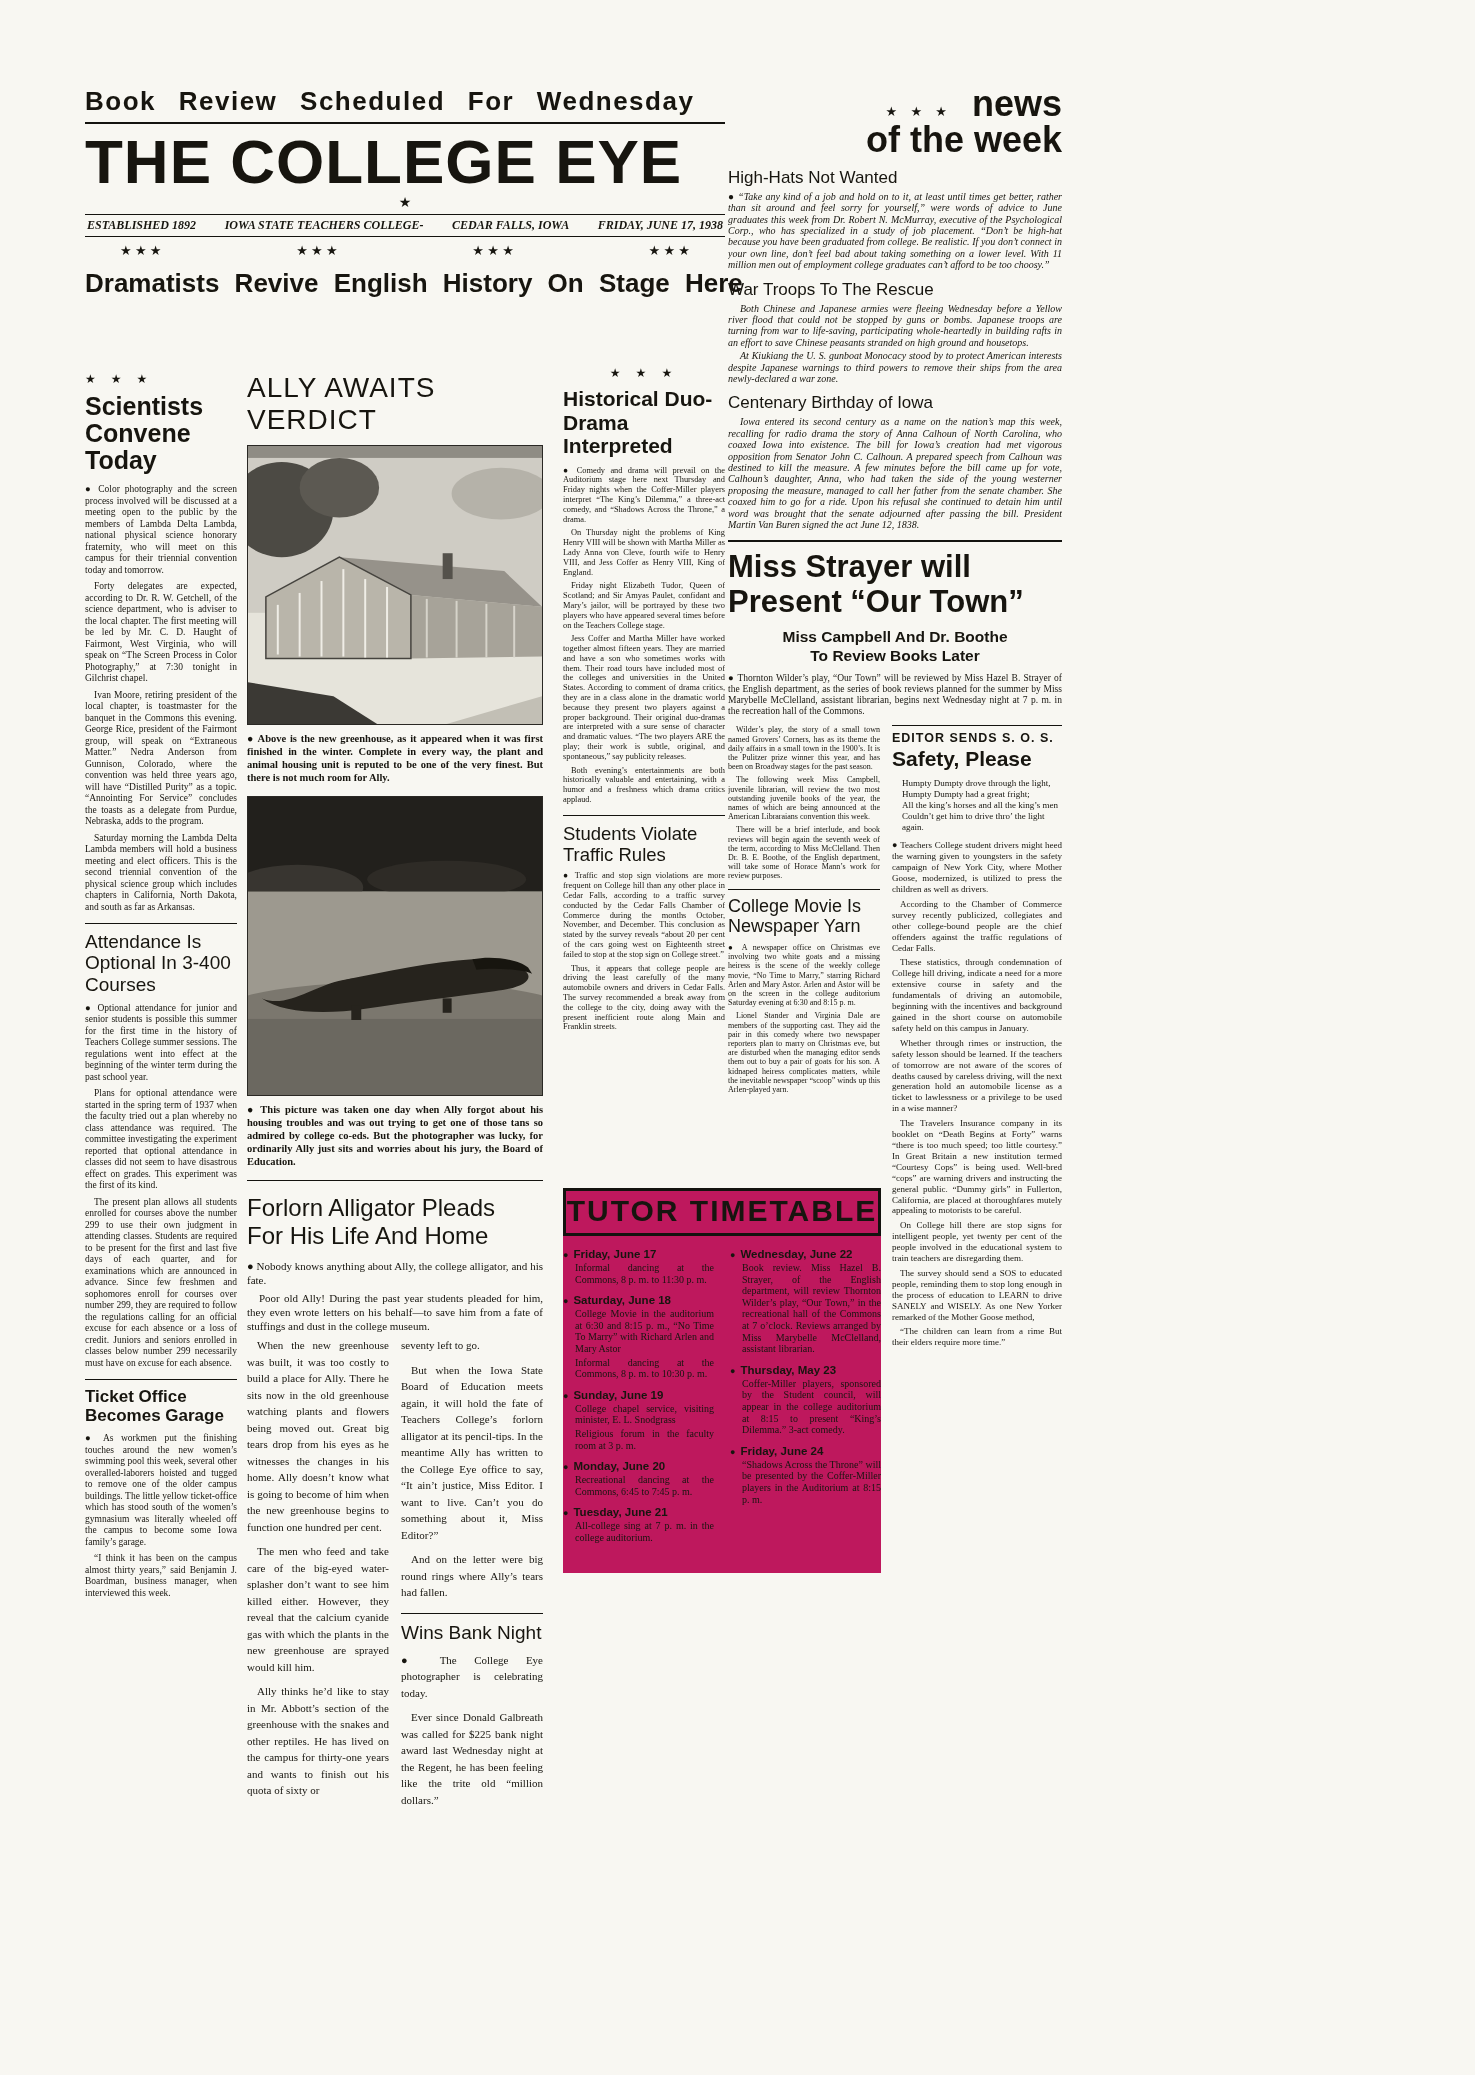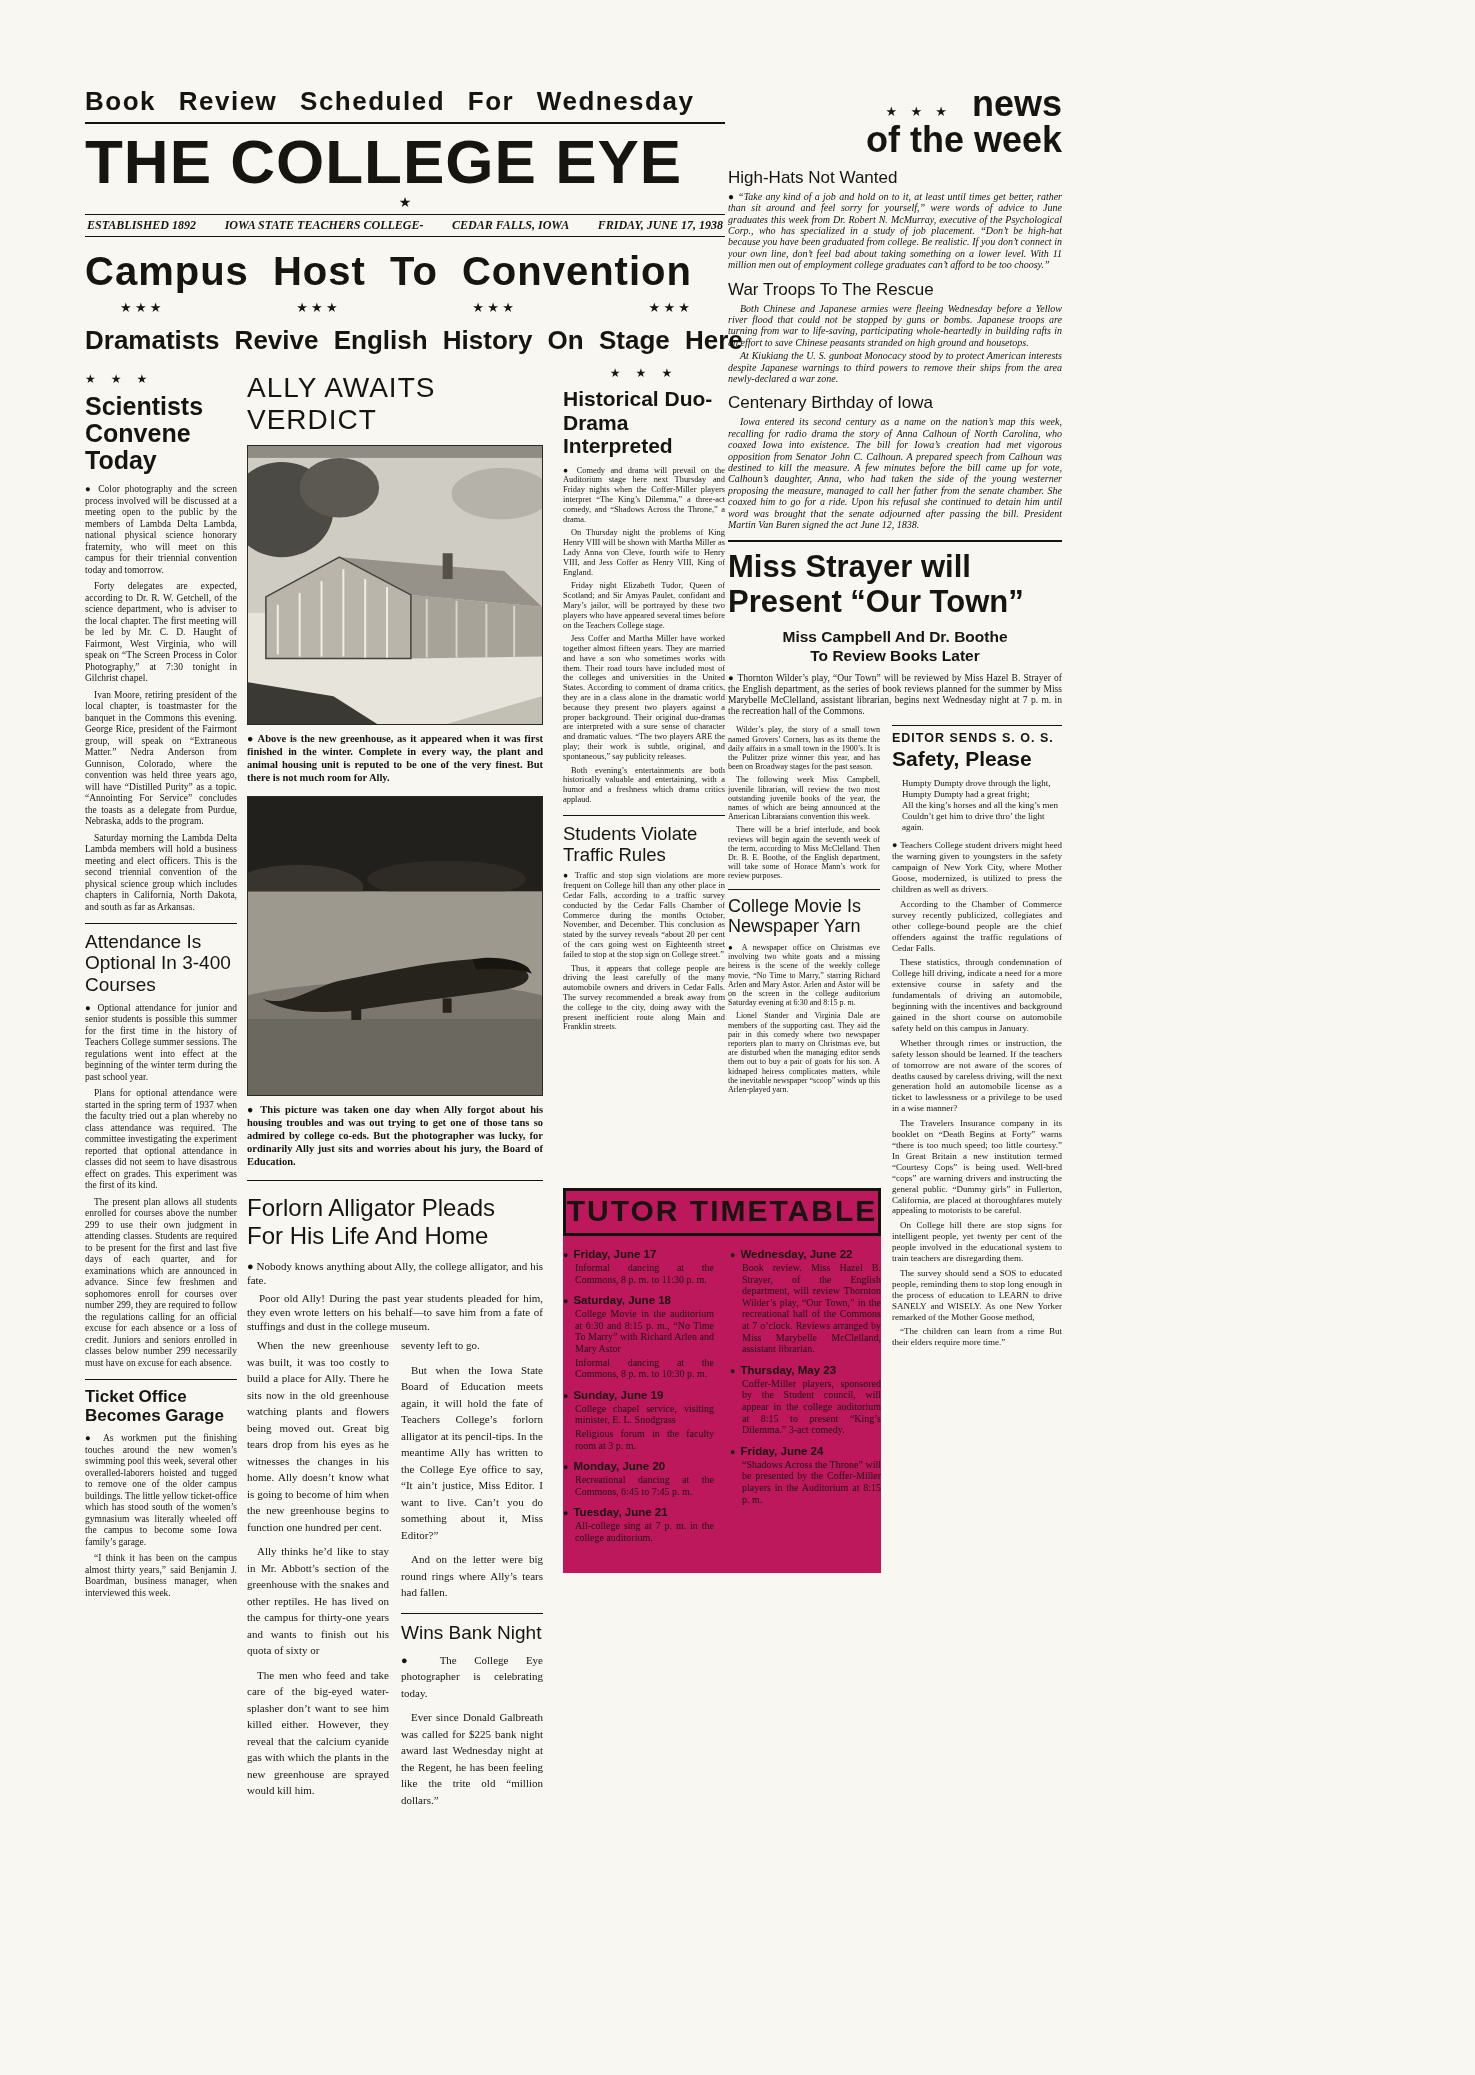--- a/index.html
+++ b/index.html
@@ -102,21 +102,20 @@
   <header class="abs header-left">
     <div class="banner">Book Review Scheduled For Wednesday</div>
     <div class="mast-title">THE COLLEGE EYE</div>
     <div class="mast-star">★</div>
     <div class="dateline">
       <span>ESTABLISHED 1892</span>
       <span>IOWA STATE TEACHERS COLLEGE-</span>
       <span>CEDAR FALLS, IOWA</span>
       <span>FRIDAY, JUNE 17, 1938</span>
     </div>
-    <div class="main-headline">Campus Host To Convention</div>
     <div class="stars4">
       <span>★ ★ ★</span>
       <span>★ ★ ★</span>
       <span>★ ★ ★</span>
       <span>★ ★ ★</span>
     </div>
     <div class="sub-headline">Dramatists Revive English History On Stage Here</div>
   </header>
 
   <section class="abs colA">
@@ -193,22 +192,22 @@
     <div class="ruled">
       <div class="h-light forlorn-head">
         <div>Forlorn Alligator Pleads</div>
         <div>For His Life And Home</div>
       </div>
       <p class="flead lead">● Nobody knows anything about Ally, the college alligator, and his fate.</p>
       <p class="flead">Poor old Ally! During the past year students pleaded for him, they even wrote letters on his behalf—to save him from a fate of stuffings and dust in the college museum.</p>
       <div class="subrow">
         <div class="subcol">
           <p>When the new greenhouse was built, it was too costly to build a place for Ally. There he sits now in the old greenhouse watching plants and flowers being moved out. Great big tears drop from his eyes as he witnesses the changes in his home. Ally doesn’t know what is going to become of him when the new greenhouse begins to function one hundred per cent.</p>
+          <p>The men who feed and take care of the big-eyed water-splasher don’t want to see him killed either. However, they reveal that the calcium cyanide gas with which the plants in the new greenhouse are sprayed would kill him.</p>
           <p>Ally thinks he’d like to stay in Mr. Abbott’s section of the greenhouse with the snakes and other reptiles. He has lived on the campus for thirty-one years and wants to finish out his quota of sixty or</p>
-          <p>The men who feed and take care of the big-eyed water-splasher don’t want to see him killed either. However, they reveal that the calcium cyanide gas with which the plants in the new greenhouse are sprayed would kill him.</p>
         </div>
         <div class="subcol">
           <p class="lead">seventy left to go.</p>
           <p>But when the Iowa State Board of Education meets again, it will hold the fate of Teachers College’s forlorn alligator at its pencil-tips. In the meantime Ally has written to the College Eye office to say, “It ain’t justice, Miss Editor. I want to live. Can’t you do something about it, Miss Editor?”</p>
           <p>And on the letter were big round rings where Ally’s tears had fallen.</p>
           <div class="winsbank">
             <div class="h-light h-wins">Wins Bank Night</div>
             <p class="lead">● The College Eye photographer is celebrating today.</p>
             <p>Ever since Donald Galbreath was called for $225 bank night award last Wednesday night at the Regent, he has been feeling like the trite old “million dollars.”</p>
           </div>

